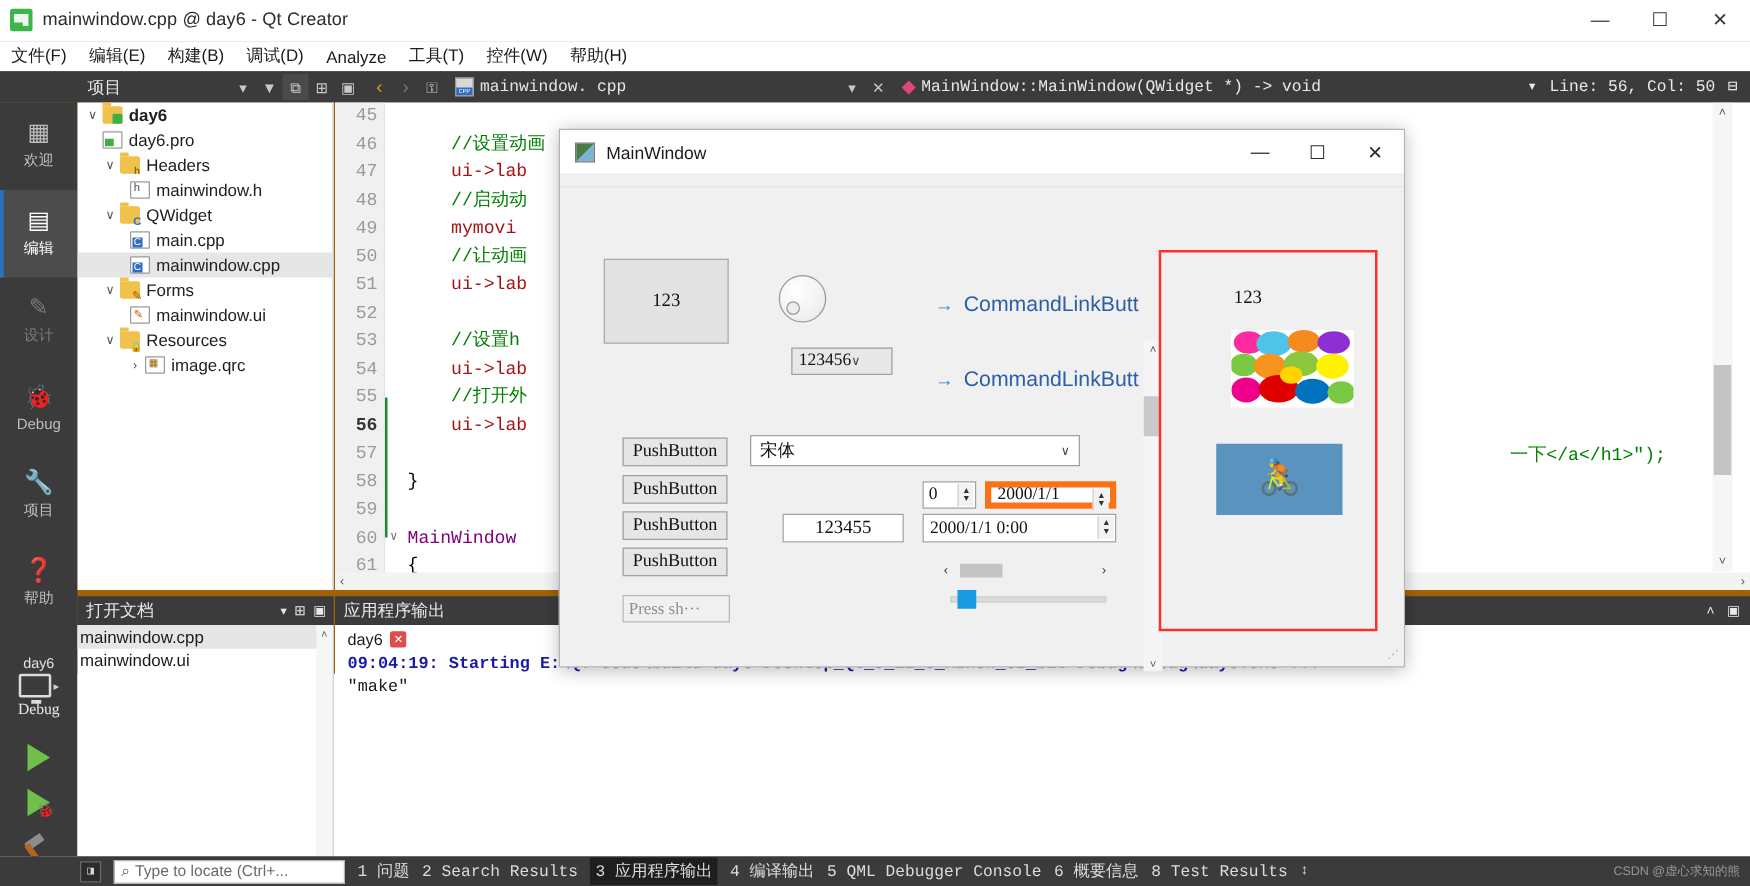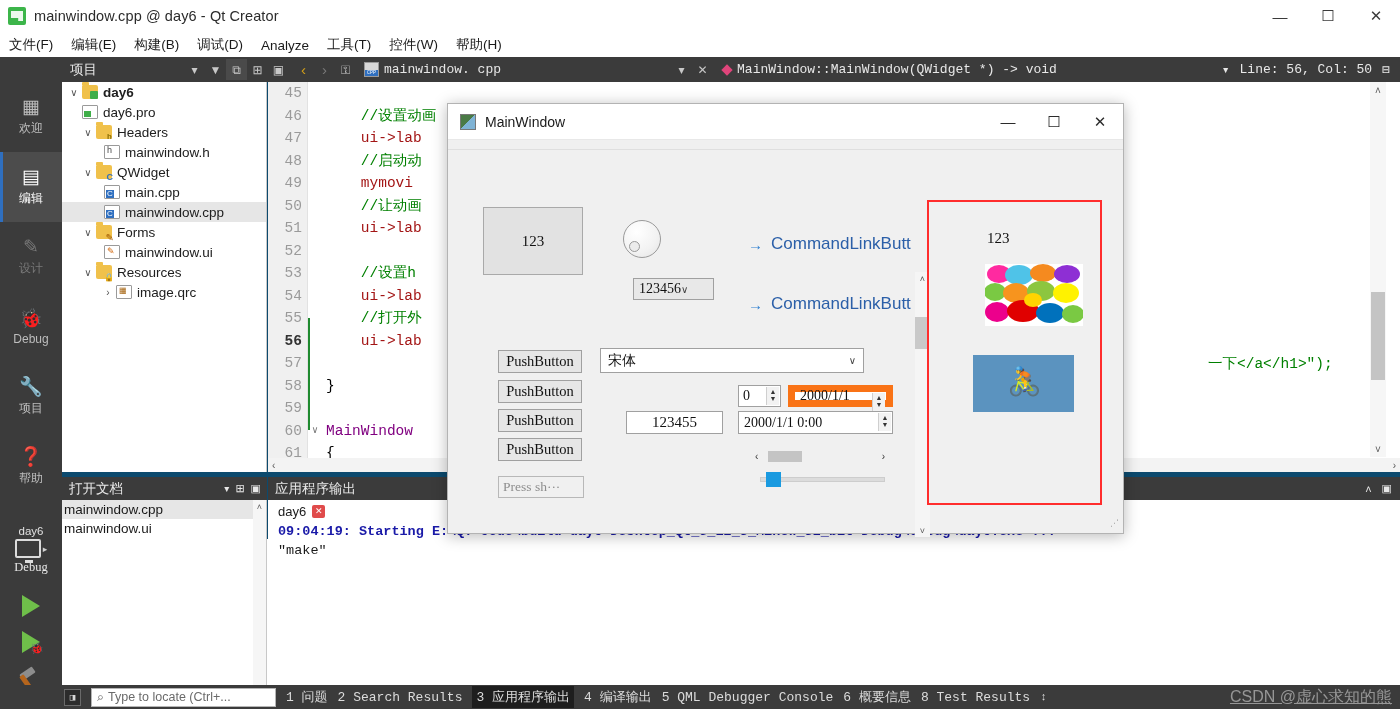--- a/index.html
+++ b/index.html
@@ -6,21 +6,21 @@
   html, body {
     margin: 0; padding: 0;
     width: 1400px; height: 709px;
     overflow: hidden;
     font-family: "Liberation Sans", sans-serif;
     background: #ffffff;
   }
   #app {
     position: relative;
     width: 1400px; height: 539px;
-    background: #0c4a6e;
+    background: #a16207;
   }
 
   
   .titlebar {
     position: absolute; left: 0; top: 0; width: 1400px; height: 33px;
     background: #ffffff;
     display: flex; align-items: center;
     border-bottom: 1px solid #ffffff;
   }
   .tb-icon {
@@ -292,23 +292,22 @@
   }
   .sb-locate {
     width: 185px; height: 19px; background:#fff; border:1px solid #b5b5b5;
     display:flex; align-items:center; gap:4px; padding-left:5px;
     color:#6a6a6a; font-size:12.5px; font-family:"Liberation Sans",sans-serif;
     flex:none;
   }
   .sb-tab { white-space: nowrap; color:#dcdcdc; }
   .sb-tab.active { background:#1e1e1e; padding:2px 4px; }
   .sb-watermark {
-    margin-left:auto; padding-right:8px; color:#b9b9b9; font-size:16px; opacity:.72;
+    margin-left:auto; padding-right:8px; color:#b9b9b9; font-size:10px; opacity:.72;
     font-family:"Liberation Sans",sans-serif;
-    text-decoration:underline;
   }
 
   
   .qtwin {
     position: absolute; left: 447px; top: 103px; width: 677px; height: 431px;
     background: #f0f0f0; border: 1px solid #b3b3b3;
     box-shadow: 0 2px 14px rgba(0,0,0,.28);
   }
   .qt-title {
     height: 36px; background: #ffffff; display: flex; align-items: center;
@@ -388,21 +387,21 @@
     background: #ffffff; border: 1px solid #a0a0a0; display:flex; align-items:center;
     font-family:"Liberation Serif", serif; font-size: 14px; color:#111; padding-left:4px;
   }
   .spin-arrows {
     position:absolute; right:1px; top:1px; width:13px; height:18px;
     display:flex; flex-direction:column; align-items:center; justify-content:center;
     color:#333; font-size:7px; line-height:7px; background:#f2f2f2; border-left:1px solid #cfcfcf;
   }
   .qt-date {
     position: absolute; left: 340px; top: 235px; width: 105px; height: 22px;
-    background: #ffffff; border: 7px solid #f97316; display:flex; align-items:center;
+    background: #ffffff; border: 5px solid #f97316; display:flex; align-items:center;
     font-family:"Liberation Serif", serif; font-size: 14px; color:#111; padding-left:5px;
   }
   .qt-lcd {
     position: absolute; left: 178px; top: 261px; width: 97px; height: 23px;
     background: #ffffff; border: 1px solid #a0a0a0;
     display:flex; align-items:center; justify-content:center;
     font-family:"Liberation Serif", serif; font-size: 15px; color:#111;
   }
   .qt-datetime {
     position: absolute; left: 290px; top: 261px; width: 155px; height: 23px;

